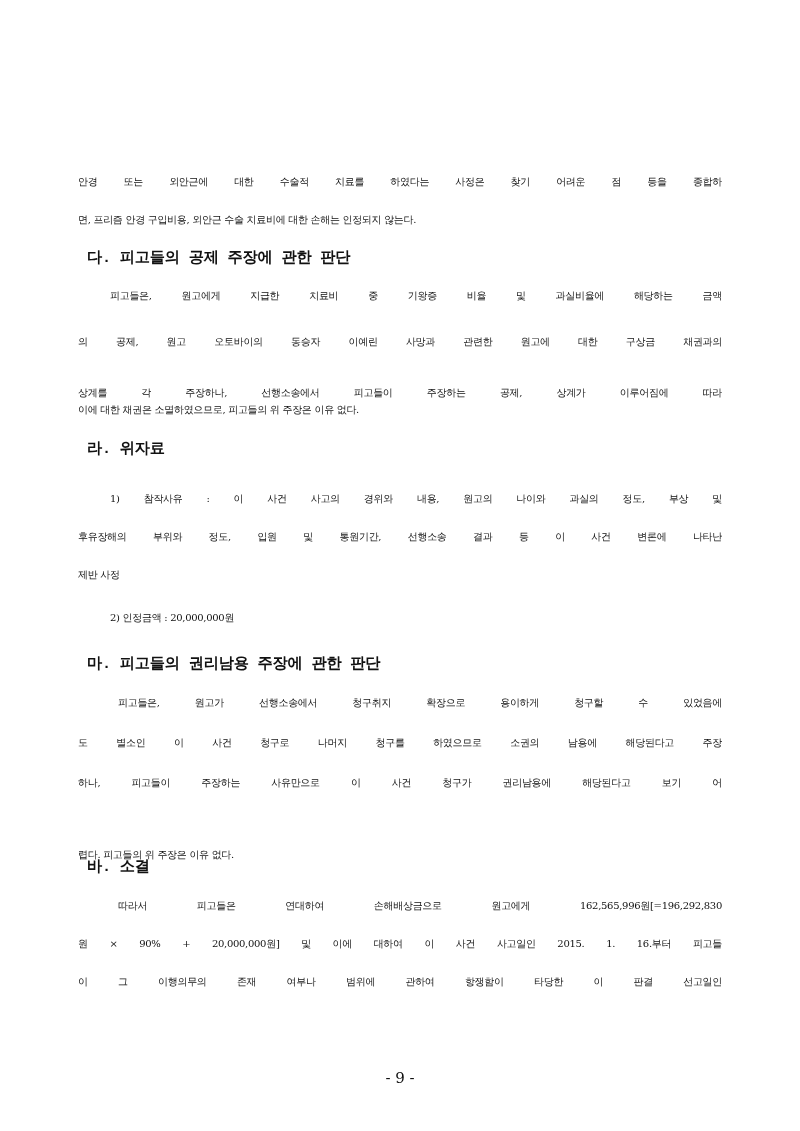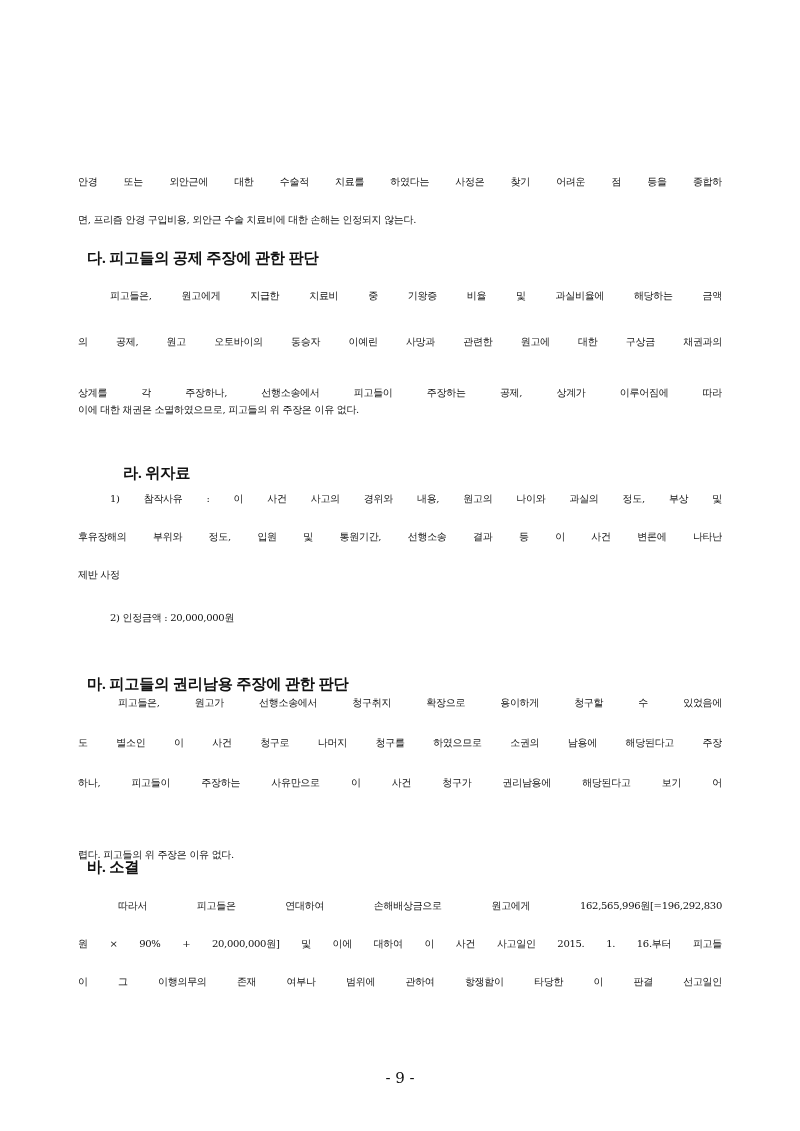--- a/index.html
+++ b/index.html
@@ -12,21 +12,21 @@
     .line {
       position: absolute; left: 0; width: 644px;
       font-size: 10px; line-height: 20px; height: 20px;
       white-space: nowrap; text-align: justify; text-align-last: justify;
       letter-spacing: -0.3px;
     }
     .line.last { text-align-last: left; }
     .heading {
       position: absolute; left: 9px;
       font-size: 15.2px; line-height: 20px; font-weight: bold;
-      font-family: Liberation Serif, serif;
+      font-family: Liberation Mono, monospace;
       letter-spacing: -0.2px; white-space: nowrap; text-align: center;
     }
     .indent { padding-left: 32px; box-sizing: border-box; }
     .indent2 { padding-left: 40px; box-sizing: border-box; }
     .page-number {
       position: absolute; left: 0; width: 800px; top: 1068px;
       text-align: center; font-size: 15px; line-height: 20px;
     }
   </style>
 </head>
@@ -36,27 +36,27 @@
 
   <div class="line" style="top:172px;">안경 또는 외안근에 대한 수술적 치료를 하였다는 사정은 찾기 어려운 점 등을 종합하</div>
   <div class="line last" style="top:210px;">면, 프리즘 안경 구입비용, 외안근 수술 치료비에 대한 손해는 인정되지 않는다.</div>
 
   <div class="heading" style="top:248px;">다. 피고들의 공제 주장에 관한 판단</div>
   <div class="line indent" style="top:286px;">피고들은, 원고에게 지급한 치료비 중 기왕증 비율 및 과실비율에 해당하는 금액</div>
   <div class="line" style="top:324px;margin-top:8px;">의 공제, 원고 오토바이의 동승자 이예린 사망과 관련한 원고에 대한 구상금 채권과의</div>
   <div class="line" style="top:362px;margin-top:21px;">상계를 각 주장하나, 선행소송에서 피고들이 주장하는 공제, 상계가 이루어짐에 따라</div>
   <div class="line last" style="top:400px;">이에 대한 채권은 소멸하였으므로, 피고들의 위 주장은 이유 없다.</div>
 
-  <div class="heading" style="top:463px;margin-left:36px;">라. 위자료</div>
+  <div class="heading" style="top:439px;">라. 위자료</div>
   <div class="line indent" style="top:489px;">1) 참작사유 : 이 사건 사고의 경위와 내용, 원고의 나이와 과실의 정도, 부상 및</div>
   <div class="line" style="top:527px;">후유장해의 부위와 정도, 입원 및 통원기간, 선행소송 결과 등 이 사건 변론에 나타난</div>
   <div class="line last" style="top:565px;">제반 사정</div>
   <div class="line last indent" style="top:608px;">2) 인정금액 : 20,000,000원</div>
 
-  <div class="heading" style="top:654px;margin-top:20px;">마. 피고들의 권리남용 주장에 관한 판단</div>
+  <div class="heading" style="top:654px;">마. 피고들의 권리남용 주장에 관한 판단</div>
   <div class="line indent2" style="top:693px;">피고들은, 원고가 선행소송에서 청구취지 확장으로 용이하게 청구할 수 있었음에</div>
   <div class="line" style="top:733px;">도 별소인 이 사건 청구로 나머지 청구를 하였으므로 소권의 남용에 해당된다고 주장</div>
   <div class="line" style="top:773px;">하나, 피고들이 주장하는 사유만으로 이 사건 청구가 권리남용에 해당된다고 보기 어</div>
   <div class="line last" style="top:813px;margin-top:32px;">렵다. 피고들의 위 주장은 이유 없다.</div>
 
   <div class="heading" style="top:857px;">바. 소결</div>
   <div class="line indent2" style="top:896px;">따라서 피고들은 연대하여 손해배상금으로 원고에게 162,565,996원[=196,292,830</div>
   <div class="line" style="top:934px;">원 × 90% + 20,000,000원] 및 이에 대하여 이 사건 사고일인 2015. 1. 16.부터 피고들</div>
   <div class="line" style="top:972px;">이 그 이행의무의 존재 여부나 범위에 관하여 항쟁함이 타당한 이 판결 선고일인</div>
 </div>

